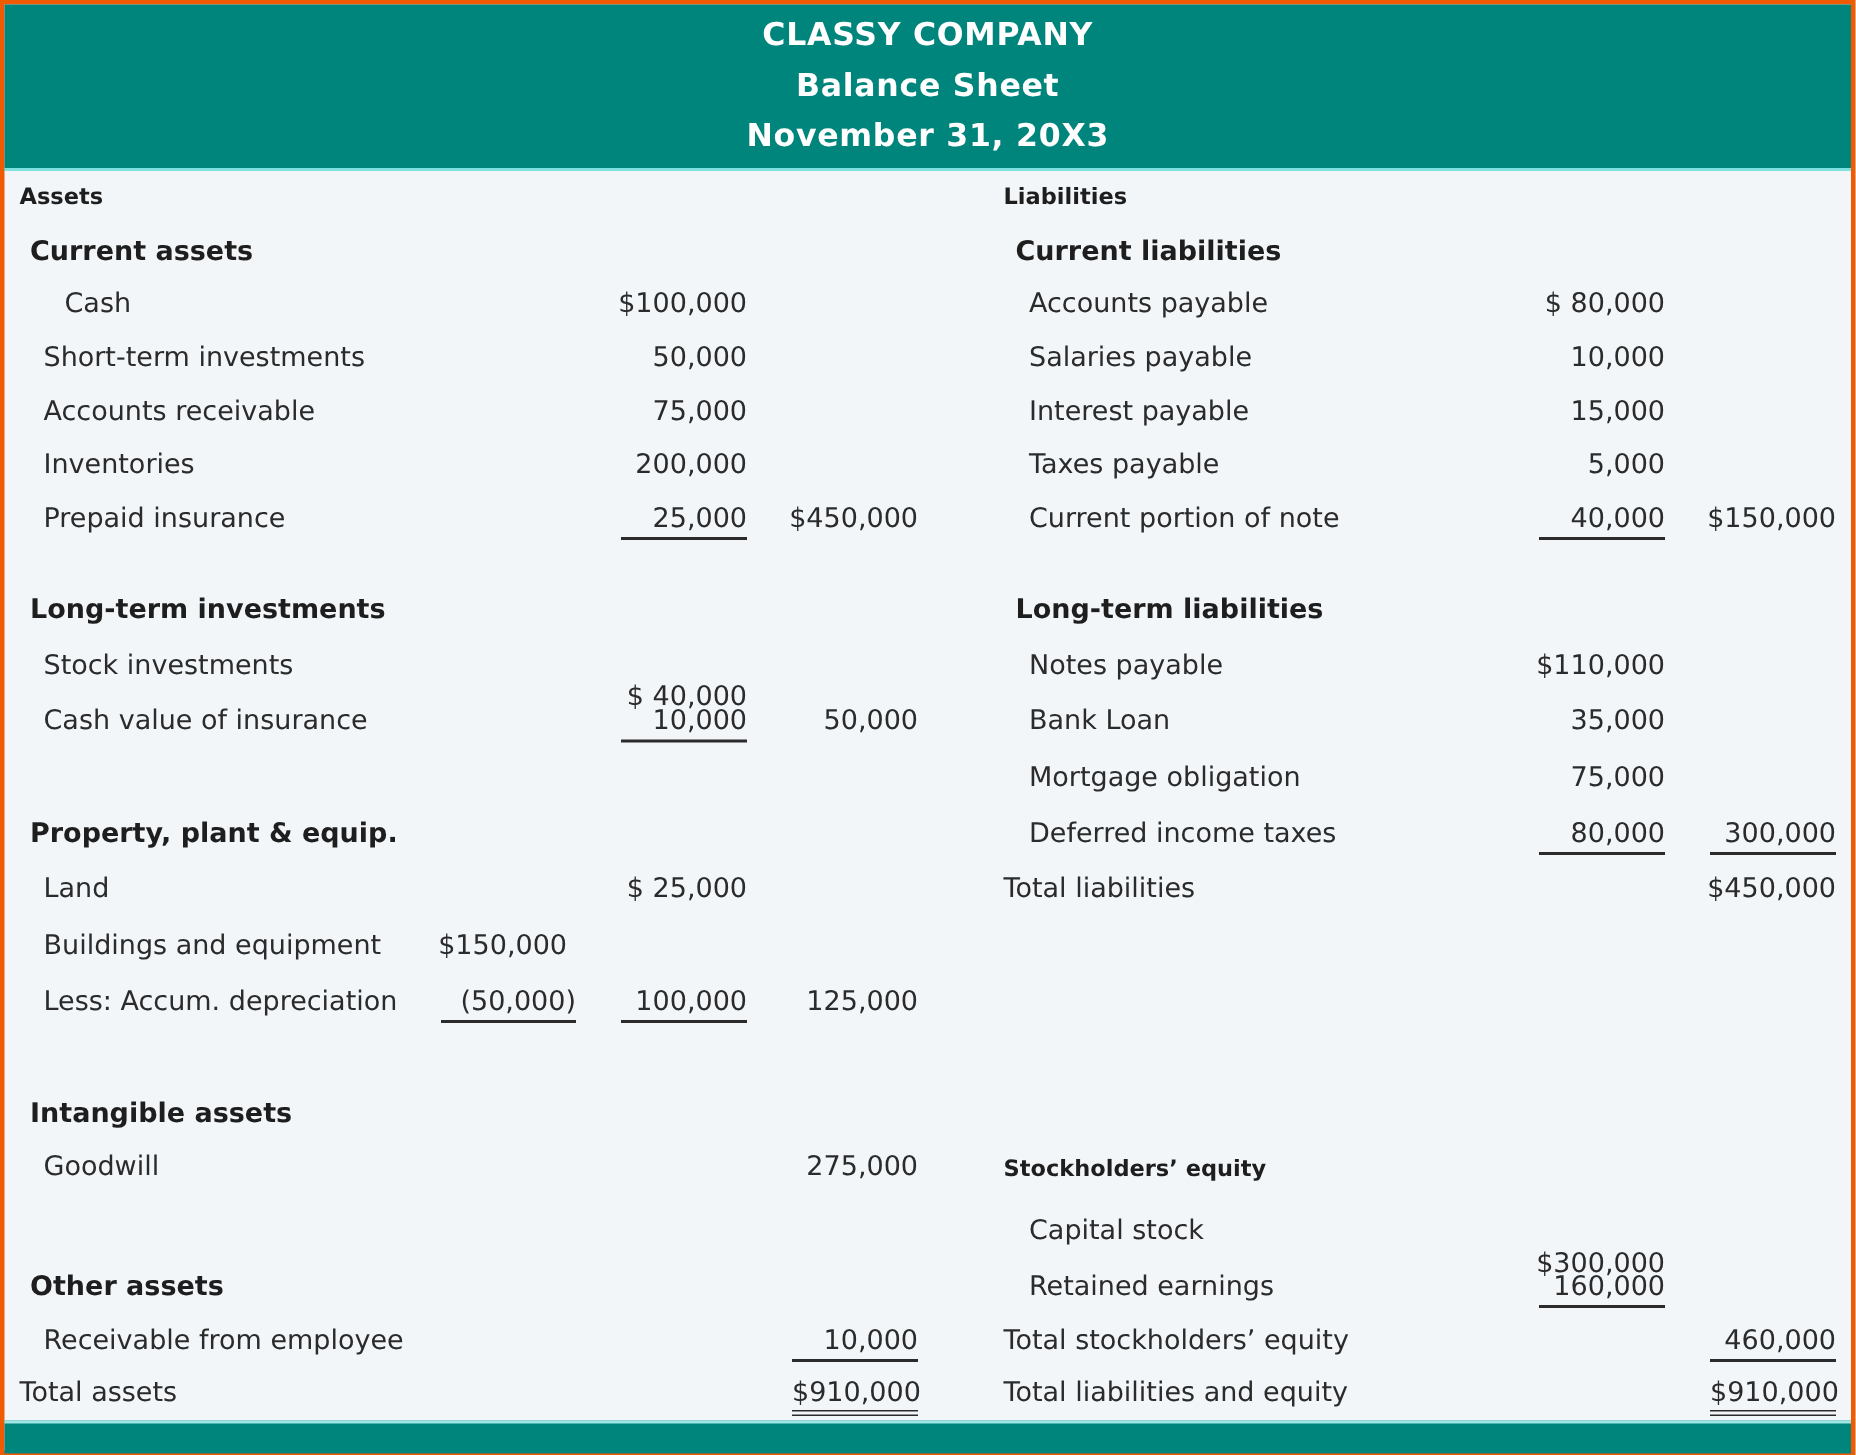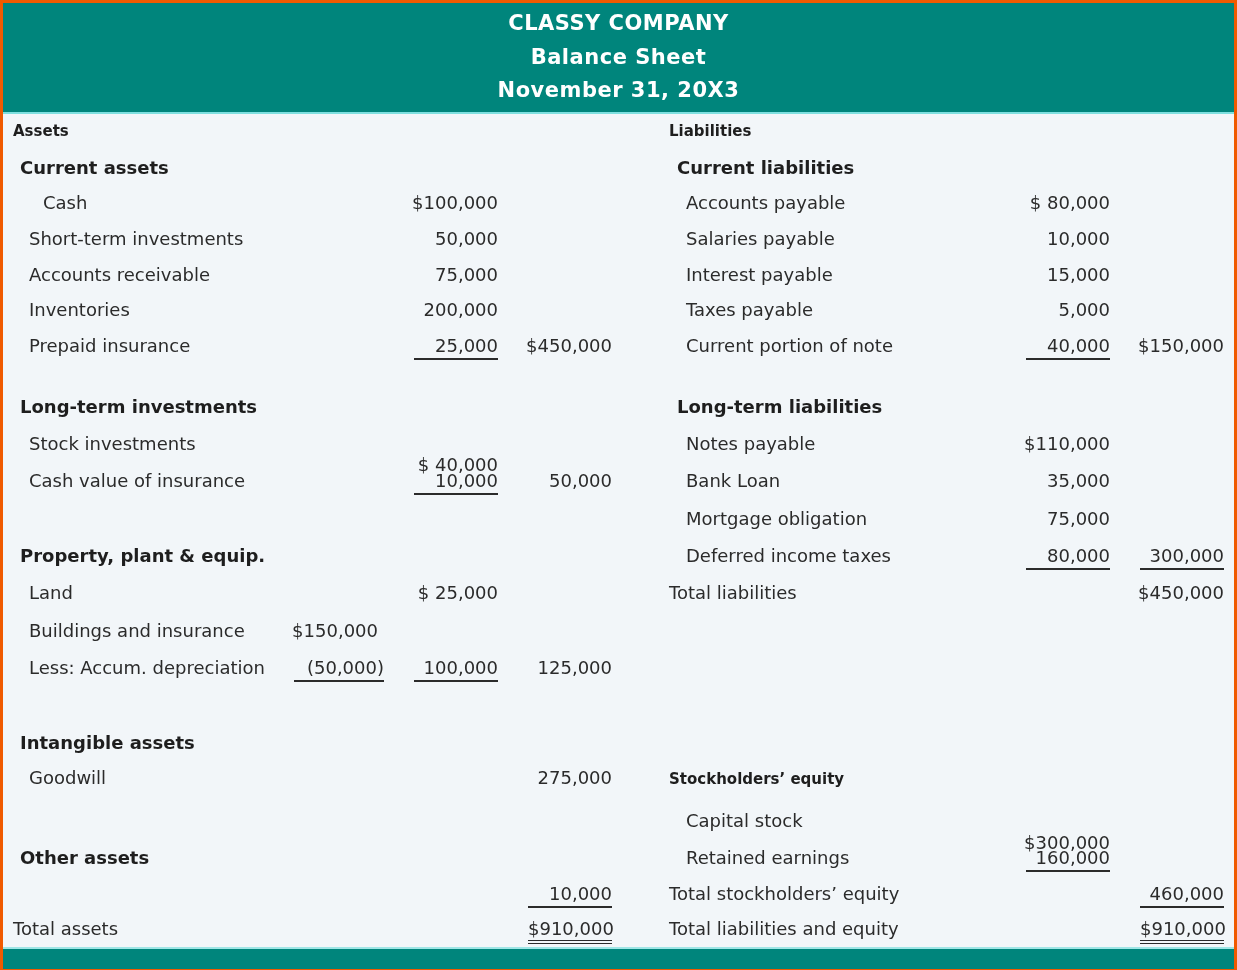--- a/index.html
+++ b/index.html
@@ -43,32 +43,33 @@
   <div class="t b" style="left:17px;top:393px;">Long-term investments</div>
   <div class="t" style="left:26px;top:430px;">Stock investments</div>
   <div class="t n" style="right:736px;top:430px;margin-top:21px;">$ 40,000</div>
   <div class="t" style="left:26px;top:467px;">Cash value of insurance</div>
   <div class="t n ul" style="right:736px;top:467px;width:84px;">10,000</div>
   <div class="t n" style="right:622px;top:467px;">50,000</div>
 
   <div class="t b" style="left:17px;top:542px;">Property, plant &amp; equip.</div>
   <div class="t" style="left:26px;top:579px;">Land</div>
   <div class="t n" style="right:736px;top:579px;">$ 25,000</div>
-  <div class="t" style="left:26px;top:617px;">Buildings and insurance</div>
+  <div class="t" style="left:26px;top:617px;">Buildings and equipment</div>
   <div class="t n" style="right:856px;top:617px;">$150,000</div>
   <div class="t" style="left:26px;top:654px;">Less: Accum. depreciation</div>
   <div class="t n ul" style="right:850px;top:654px;width:90px;">(50,000)</div>
   <div class="t n ul" style="right:736px;top:654px;width:84px;">100,000</div>
   <div class="t n" style="right:622px;top:654px;">125,000</div>
 
   <div class="t b" style="left:17px;top:729px;">Intangible assets</div>
   <div class="t" style="left:26px;top:764px;">Goodwill</div>
   <div class="t n" style="right:622px;top:764px;">275,000</div>
 
   <div class="t b" style="left:17px;top:844px;">Other assets</div>
+  <div class="t" style="left:26px;top:880px;">Receivable from employee</div>
   <div class="t n ul" style="right:622px;top:880px;width:84px;">10,000</div>
 
   <div class="t" style="left:10px;top:915px;">Total assets</div>
   <div class="t n dul" style="right:622px;top:915px;width:84px;">$910,000</div>
 
   <div class="t b h1" style="left:666px;top:117px;">Liabilities</div>
   <div class="t b" style="left:674px;top:154px;">Current liabilities</div>
 
   <div class="t" style="left:683px;top:189px;">Accounts payable</div>
   <div class="t n" style="right:124px;top:189px;">$ 80,000</div>

